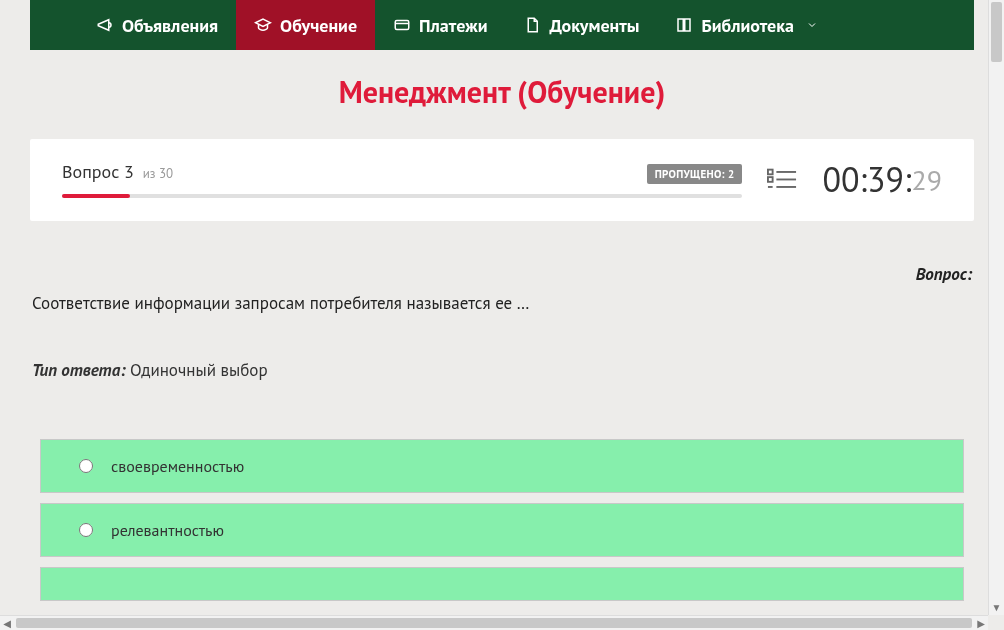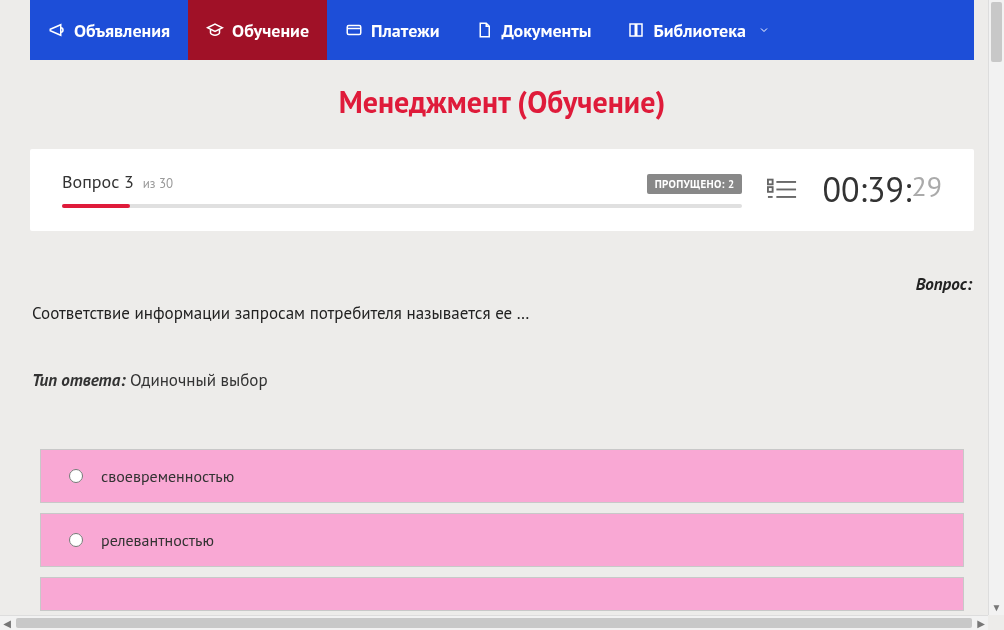--- a/index.html
+++ b/index.html
@@ -14,23 +14,24 @@
   }
   .page {
     padding: 0 30px 30px 30px;
     overflow-y: auto;
     height: 615px;
   }
 
   
   .nav {
     display: flex;
-    background: #1d4ed8;
-    height: 60px;
+    background: #14532d;
+    height: 50px;
     align-items: stretch;
+    padding-left: 48px;
   }
   .nav-item {
     display: flex;
     align-items: center;
     gap: 8px;
     padding: 0 18px;
     color: #fff;
     font-size: 18px;
     font-weight: 600;
     cursor: pointer;
@@ -109,37 +110,37 @@
     cursor: pointer;
     display: flex; align-items: center; justify-content: center;
   }
   .list-icon svg { width: 30px; height: 24px; stroke: #666; fill: none; stroke-width: 2; }
 
   .timer {
     font-size: 34px;
     color: #333;
     font-weight: 400;
     display: flex;
-    align-items: flex-start;
+    align-items: center;
   }
   .timer .sec { color: #aaa; font-size: 28px; }
 
   
   .q-body { margin-top: 42px; padding: 0 2px; }
   .q-label { font-weight: 700; font-style: italic; font-size: 17px; color: #222; text-align: right; }
   .q-text { font-size: 17px; color: #222; margin-top: 6px; line-height: 1.5; }
   .a-type-row { margin-top: 42px; font-size: 17px; }
   .a-type-row .lbl { font-weight: 700; font-style: italic; }
 
   
   .answers { margin-top: 58px; display: flex; flex-direction: column; gap: 10px; padding: 0 8px; }
   .answer {
     border: 1px solid #c8c8c8;
-    background: #f9a8d4;
-    padding: 16px 28px;
+    background: #86efac;
+    padding: 16px 38px;
     display: flex;
     align-items: center;
     gap: 18px;
     cursor: pointer;
     font-size: 16px;
   }
   .answer input[type=radio] {
     width: 14px; height: 14px;
     accent-color: #666;
   }

